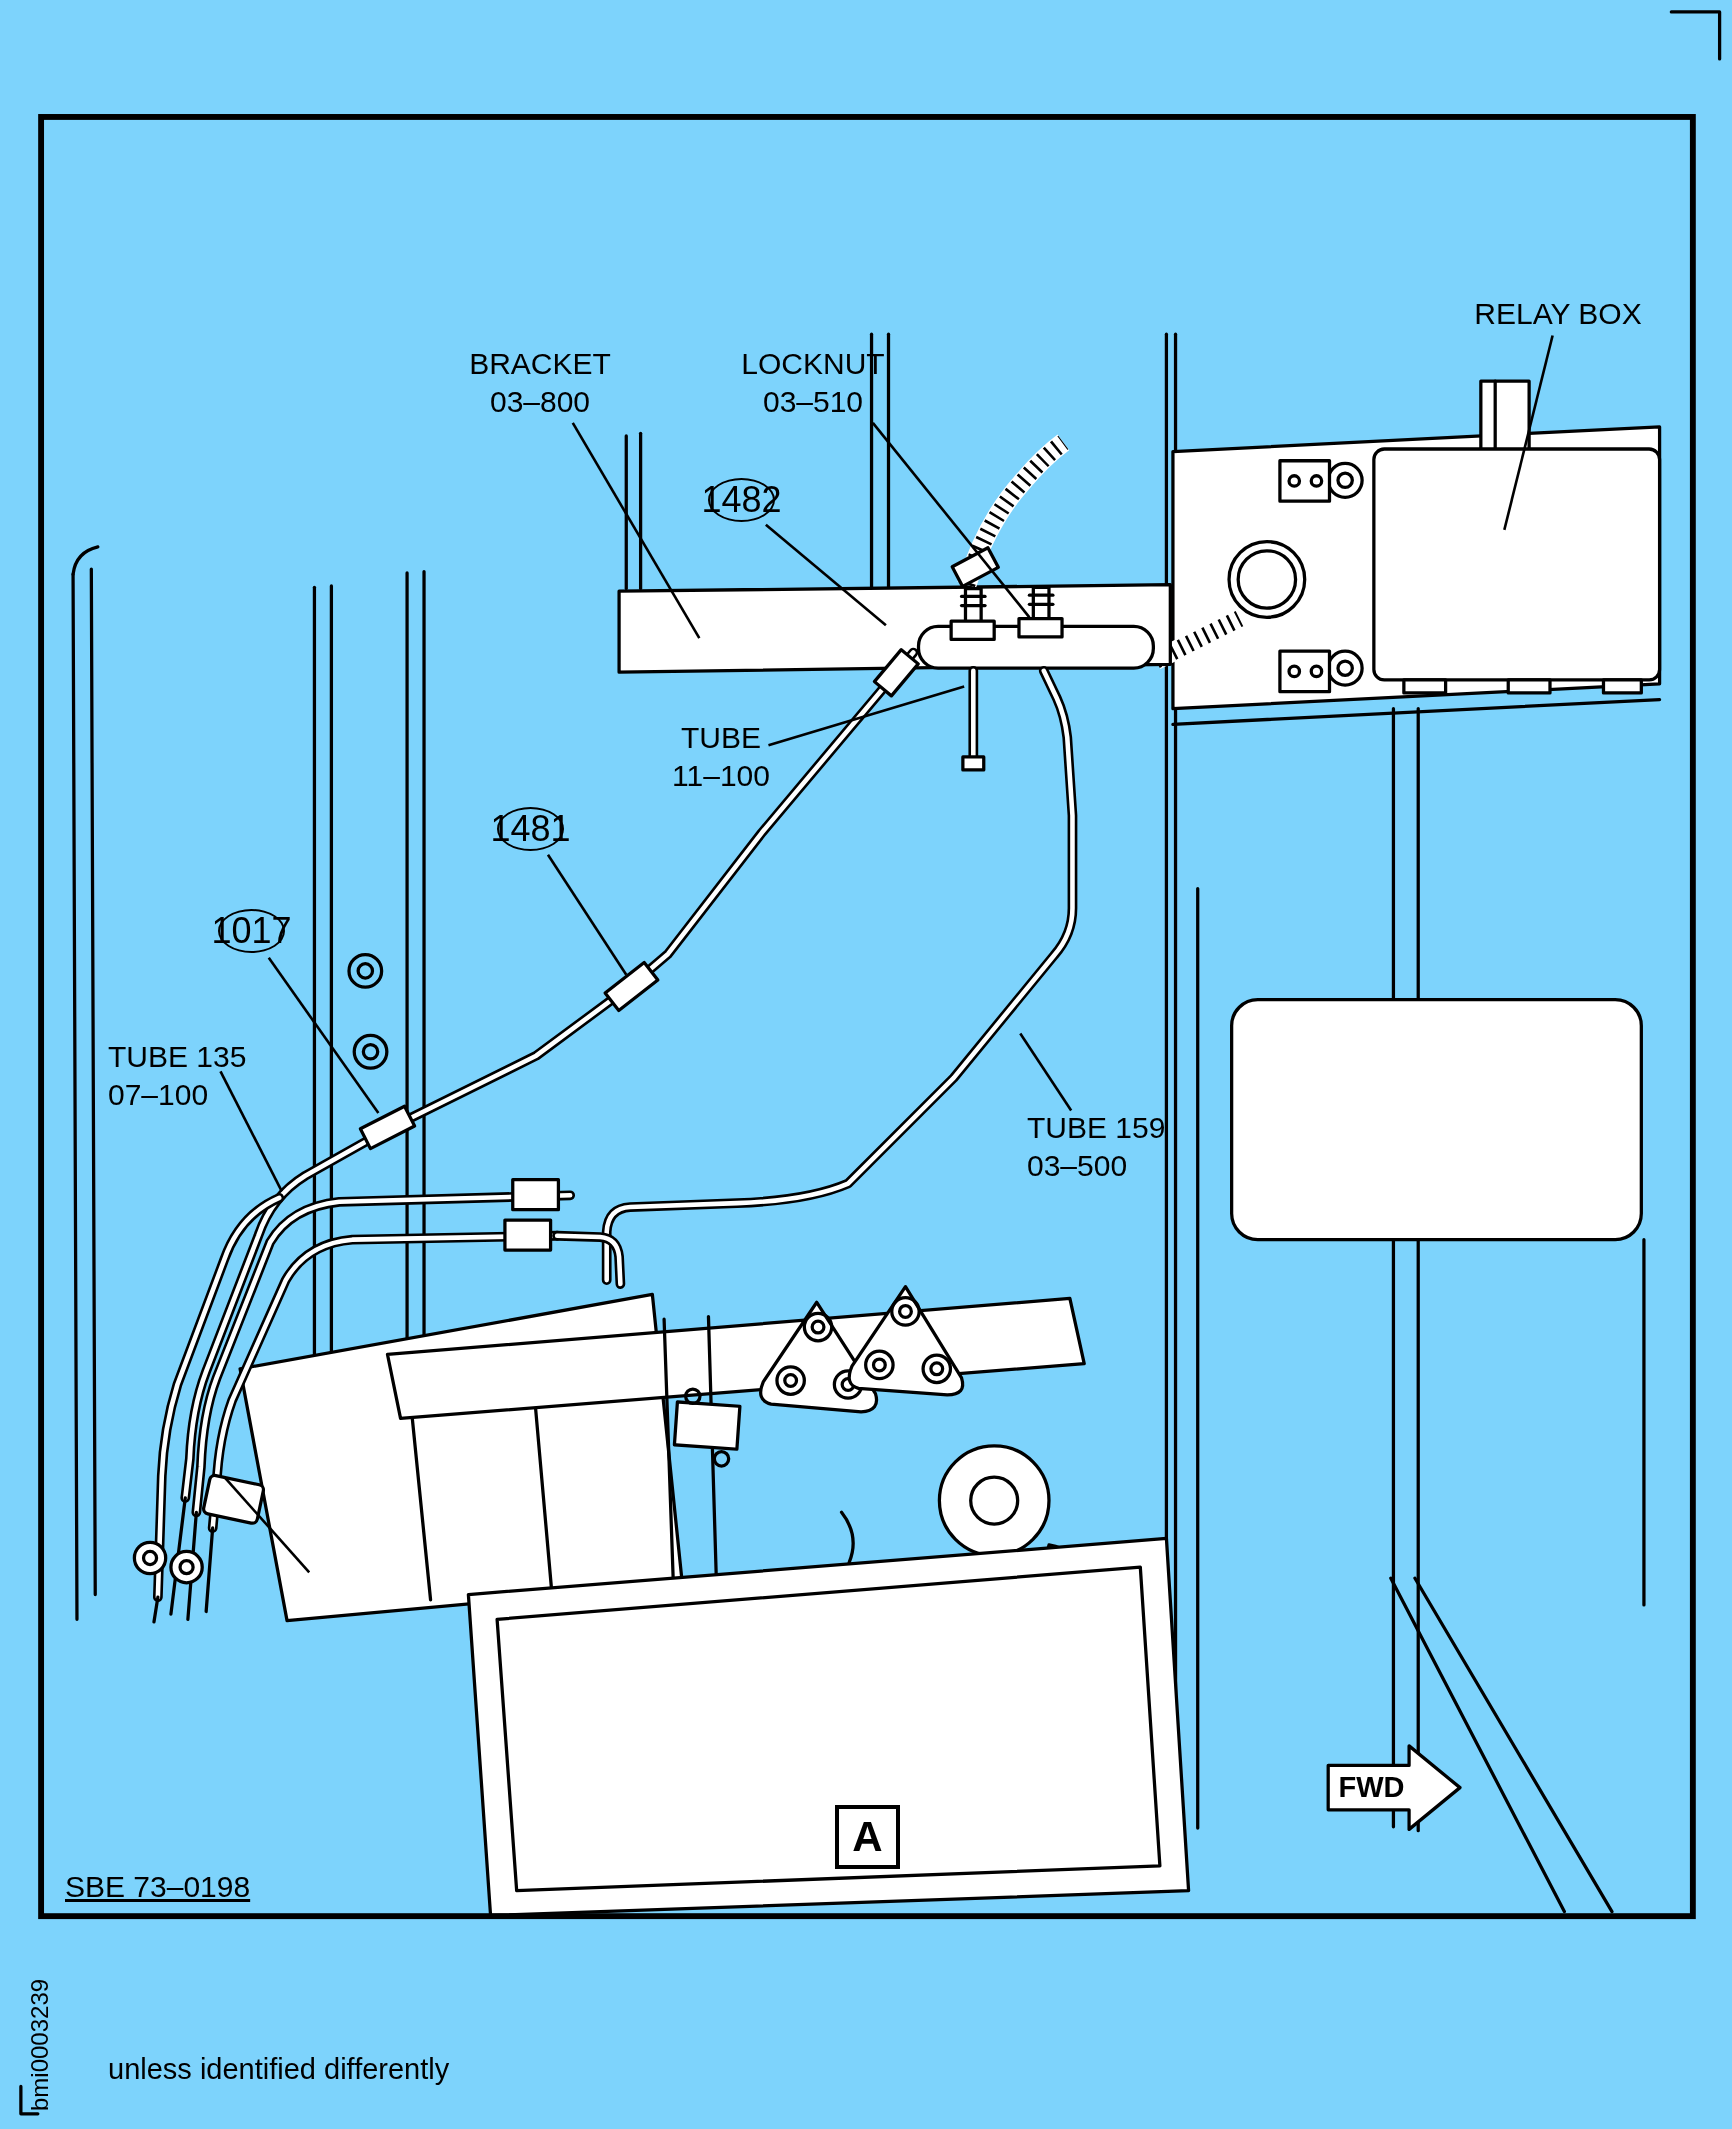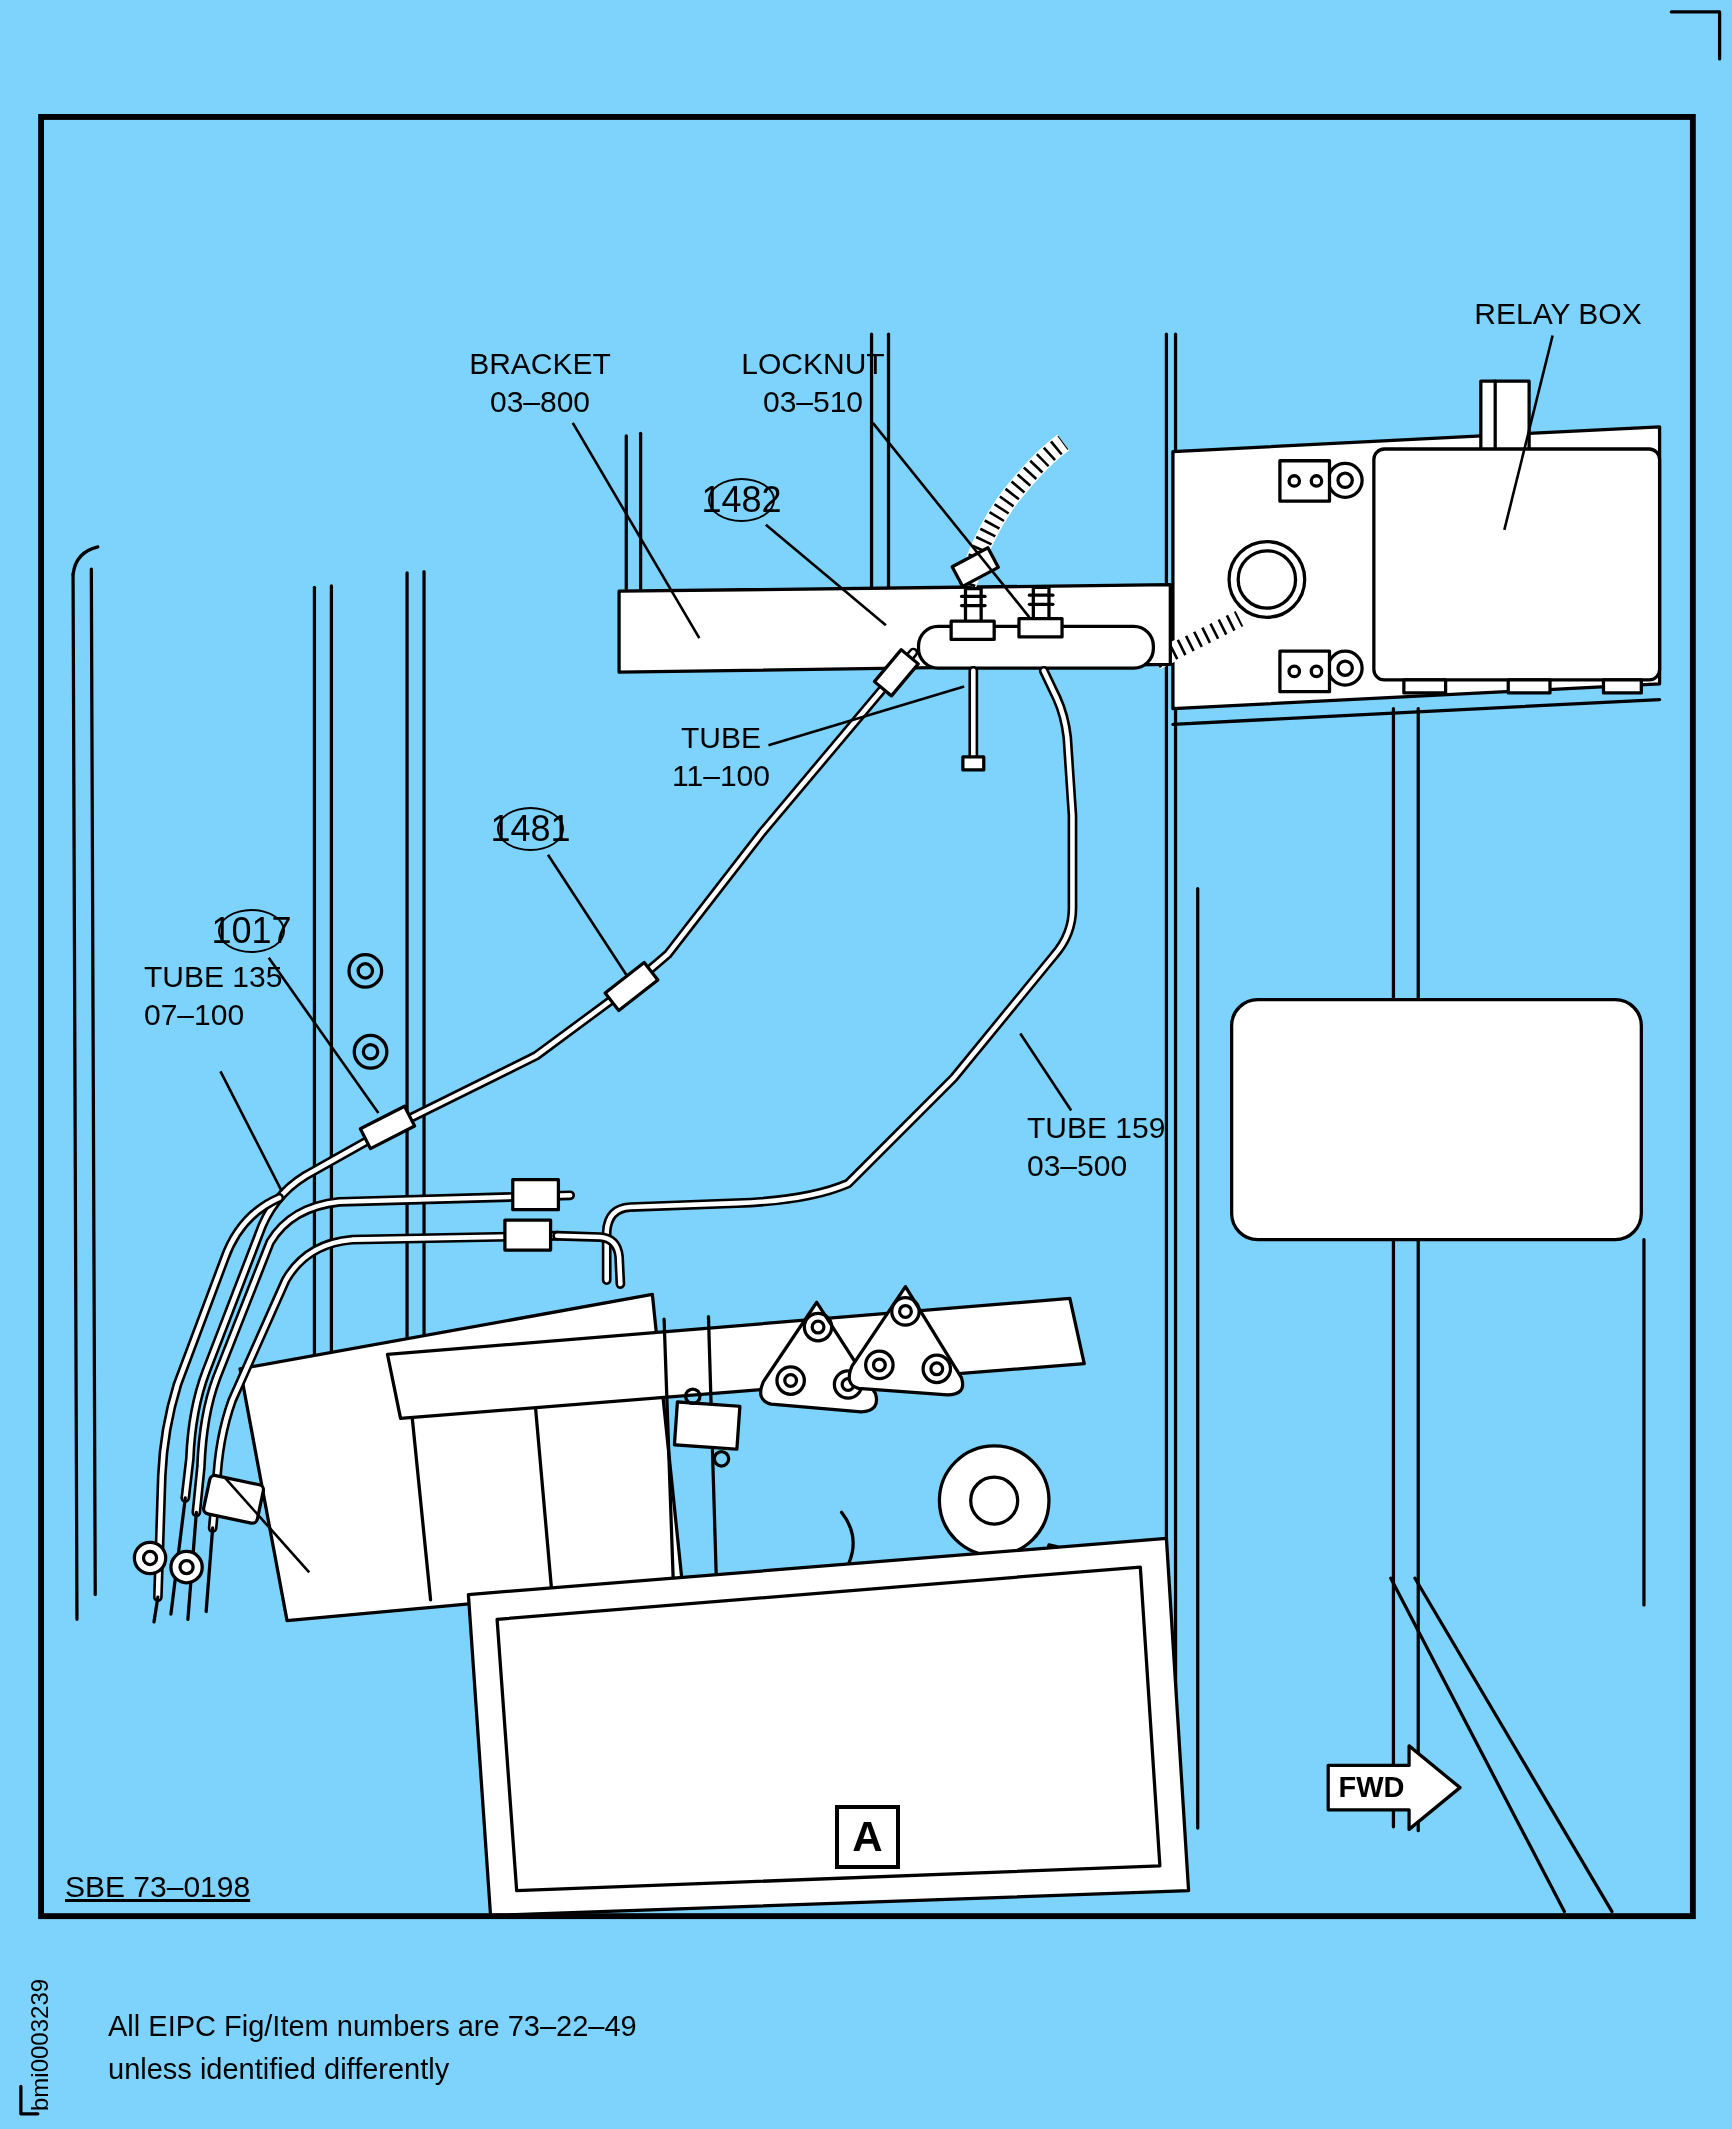--- a/index.html
+++ b/index.html
@@ -210,36 +210,35 @@
 
 <div class="lbl ctr" style="left:721px;top:719px;">
   <div>TUBE</div>
   <div>11–100</div>
 </div>
 
 <div class="callout" style="left:497px;top:807px;">1481</div>
 
 <div class="callout" style="left:218px;top:909px;">1017</div>
 
-<div class="lbl" style="left:108px;top:958px;margin-left:36px;">
+<div class="lbl" style="left:108px;top:1038px;">
   <div>TUBE 135</div>
   <div>07–100</div>
 </div>
 
 <div class="lbl" style="left:1027px;top:1109px;">
   <div>TUBE 159</div>
   <div>03–500</div>
 </div>
 
 
 <div class="abox">A</div>
 
 <div class="fwd">FWD</div>
 
 <div class="sbe">SBE 73–0198</div>
 
 <div class="bmi">bmi0003239</div>
 
-<div class="note" style="top:2010px;">All EIPC Fig/Item numbers are 73–22–49</div>
 <div class="note" style="top:2053px;">unless identified differently</div>
 
 </div>
 
 
 </body></html>

